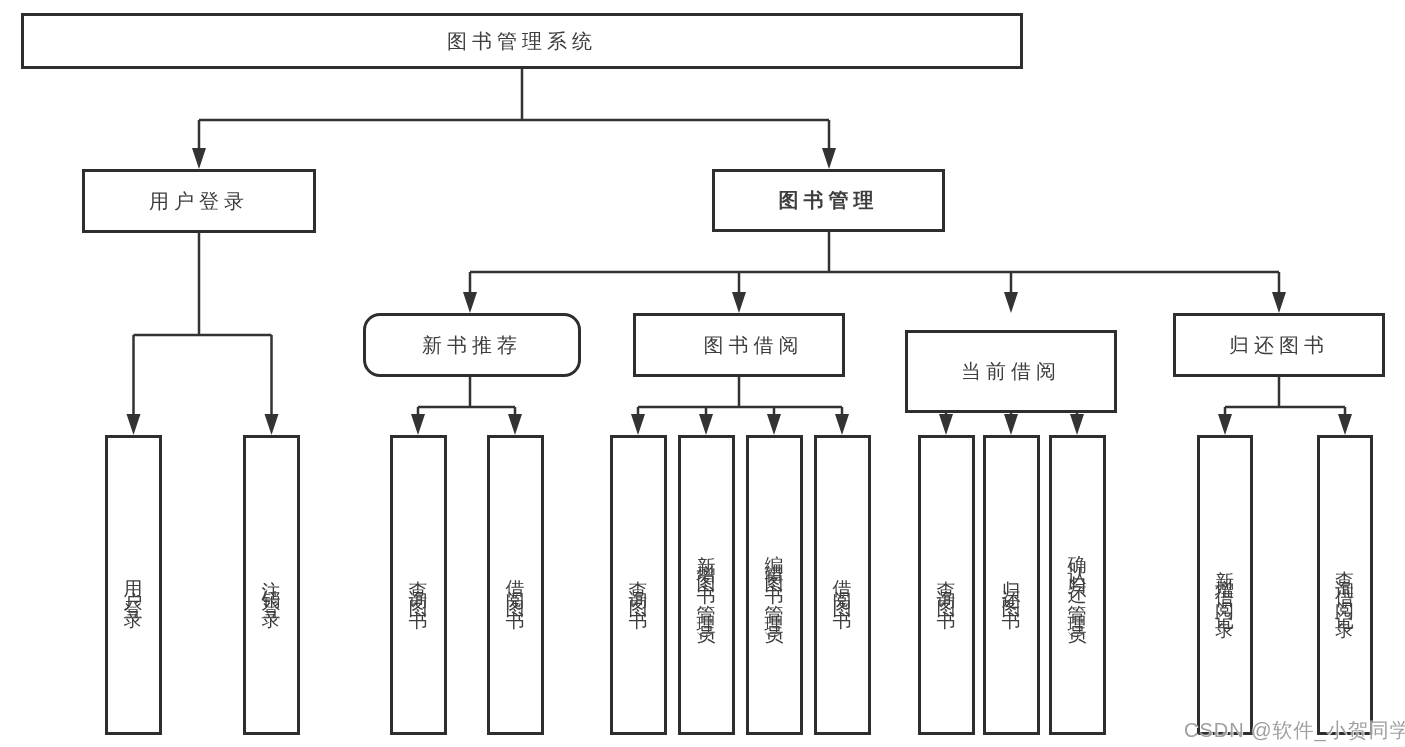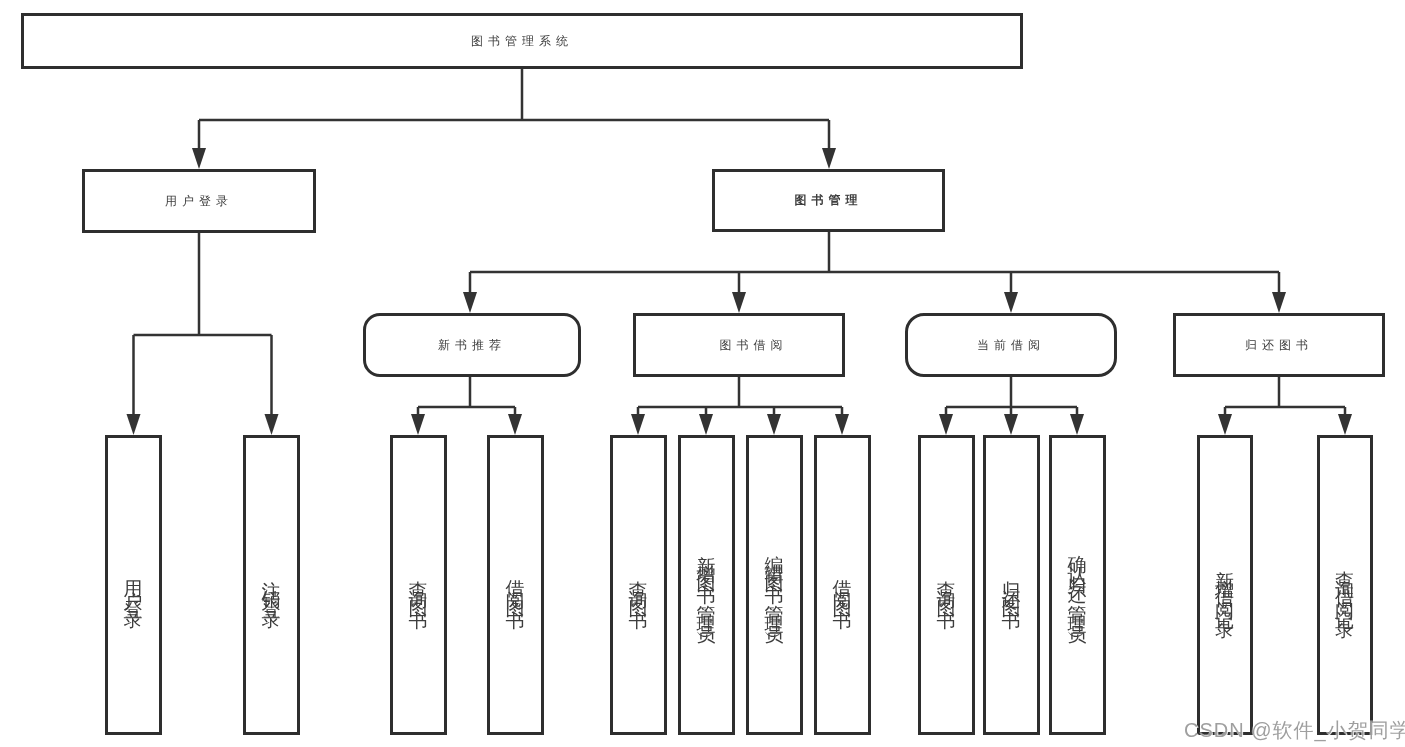--- a/index.html
+++ b/index.html
@@ -13,21 +13,21 @@
   .hbox{
     position:absolute;
     border:3px solid #2e2e2e;
     background:#ffffff;
     display:flex;align-items:center;justify-content:center;
     box-sizing:border-box;
     z-index:2;
   }
   .hbox span{
     color:#3d3d3d;
-    font-size:12px;
+    font-size:20px;
     letter-spacing:5px;
     white-space:nowrap;
     text-align:right;
   }
   .vbox{
     position:absolute;
     border:3px solid #2e2e2e;
     background:#ffffff;
     display:flex;align-items:center;justify-content:center;
     box-sizing:border-box;
@@ -102,21 +102,21 @@
   <div class="hbox" style="left:712px;top:169px;width:233px;height:63px;font-weight:bold;">
     <span>图书管理</span>
   </div>
 
   <div class="hbox" style="left:363px;top:313px;width:218px;height:64px;border-radius:17px;">
     <span>新书推荐</span>
   </div>
   <div class="hbox" style="left:633px;top:313px;width:212px;height:64px;padding-left:29px;">
     <span>图书借阅</span>
   </div>
-  <div class="hbox" style="left:905px;top:313px;width:212px;height:64px;border-radius:19px;">
+  <div class="hbox" style="left:905px;top:330px;width:212px;height:83px;">
     <span>当前借阅</span>
   </div>
   <div class="hbox" style="left:1173px;top:313px;width:212px;height:64px;">
     <span>归还图书</span>
   </div>
 
   <div class="vbox" style="left:105px;top:435px;width:57px;height:300px;">
     <span>用户登录</span>
   </div>
   <div class="vbox" style="left:243px;top:435px;width:57px;height:300px;">

